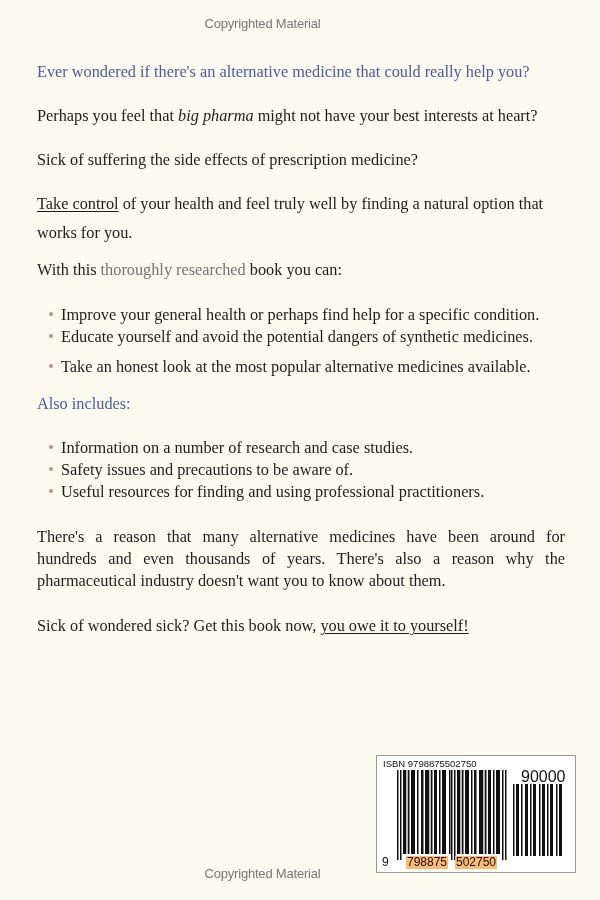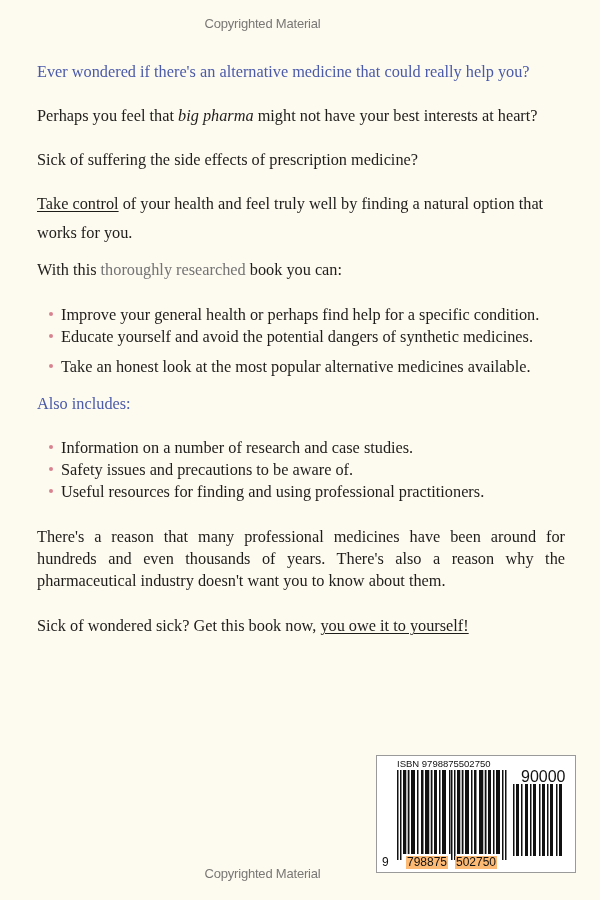--- a/index.html
+++ b/index.html
@@ -29,21 +29,21 @@
   .bullet-item { position: absolute; left: 12px; white-space: nowrap; }
   .bullet-dot {
     display: inline-block; width: 4px; height: 4px; border-radius: 50%;
     background: #d9828f; margin-right: 8px; vertical-align: middle; position: relative; top: -2px;
   }
   .barcode-box {
     position: absolute; left: 376px; top: 755px; width: 200px; height: 118px;
     background: #ffffff; border: 1px solid #9a9a9a; box-sizing: border-box;
   }
   .isbn-label {
-    position: absolute; left: 20px; top: 2px;
+    position: absolute; left: 6px; top: 2px;
     font-family: "Liberation Sans", sans-serif; font-size: 9.5px; color: #111;
   }
   .addon-label {
     position: absolute; left: 144px; top: 12px;
     font-family: "Liberation Sans", sans-serif; font-size: 16px; color: #111;
   }
   .bars-main { position: absolute; left: 20px; top: 14px; height: 90px; width: 112px; }
   .bars-addon { position: absolute; left: 136px; top: 28px; height: 72px; width: 52px; }
   .bar-digits {
     position: absolute; top: 100px; font-family: "Liberation Sans", sans-serif;
@@ -74,21 +74,21 @@
   </div>
 
   <div class="line heading" style="top:394px;">Also includes:</div>
 
   <div>
     <div class="bullet-item" style="top:438px;"><span class="bullet-dot"></span><span>Information on a number of research and case studies.</span></div>
     <div class="bullet-item" style="top:460px;"><span class="bullet-dot"></span><span>Safety issues and precautions to be aware of.</span></div>
     <div class="bullet-item" style="top:482px;"><span class="bullet-dot"></span><span>Useful resources for finding and using professional practitioners.</span></div>
   </div>
 
-  <div class="line" style="top:527px; width:528px; text-align:justify; text-align-last:justify; white-space:normal;">There's a reason that many professional medicines have been around for</div>
+  <div class="line" style="top:527px; width:528px; text-align:justify; text-align-last:justify; white-space:normal;">There's a reason that many alternative medicines have been around for</div>
   <div class="line" style="top:549px; width:528px; text-align:justify; text-align-last:justify; white-space:normal;">hundreds and even thousands of years. There's also a reason why the</div>
   <div class="line" style="top:571px;">pharmaceutical industry doesn't want you to know about them.</div>
 
   <div class="line" style="top:616px;"><span>Sick of wondered sick? Get this book now, </span><span class="ul">you owe it to yourself!</span></div>
 </div>
 
 <div class="barcode-box">
   <div class="isbn-label">ISBN 9798875502750</div>
   <div class="addon-label">90000</div>
   <svg class="bars-main" viewBox="0 0 112 90" preserveAspectRatio="none">

